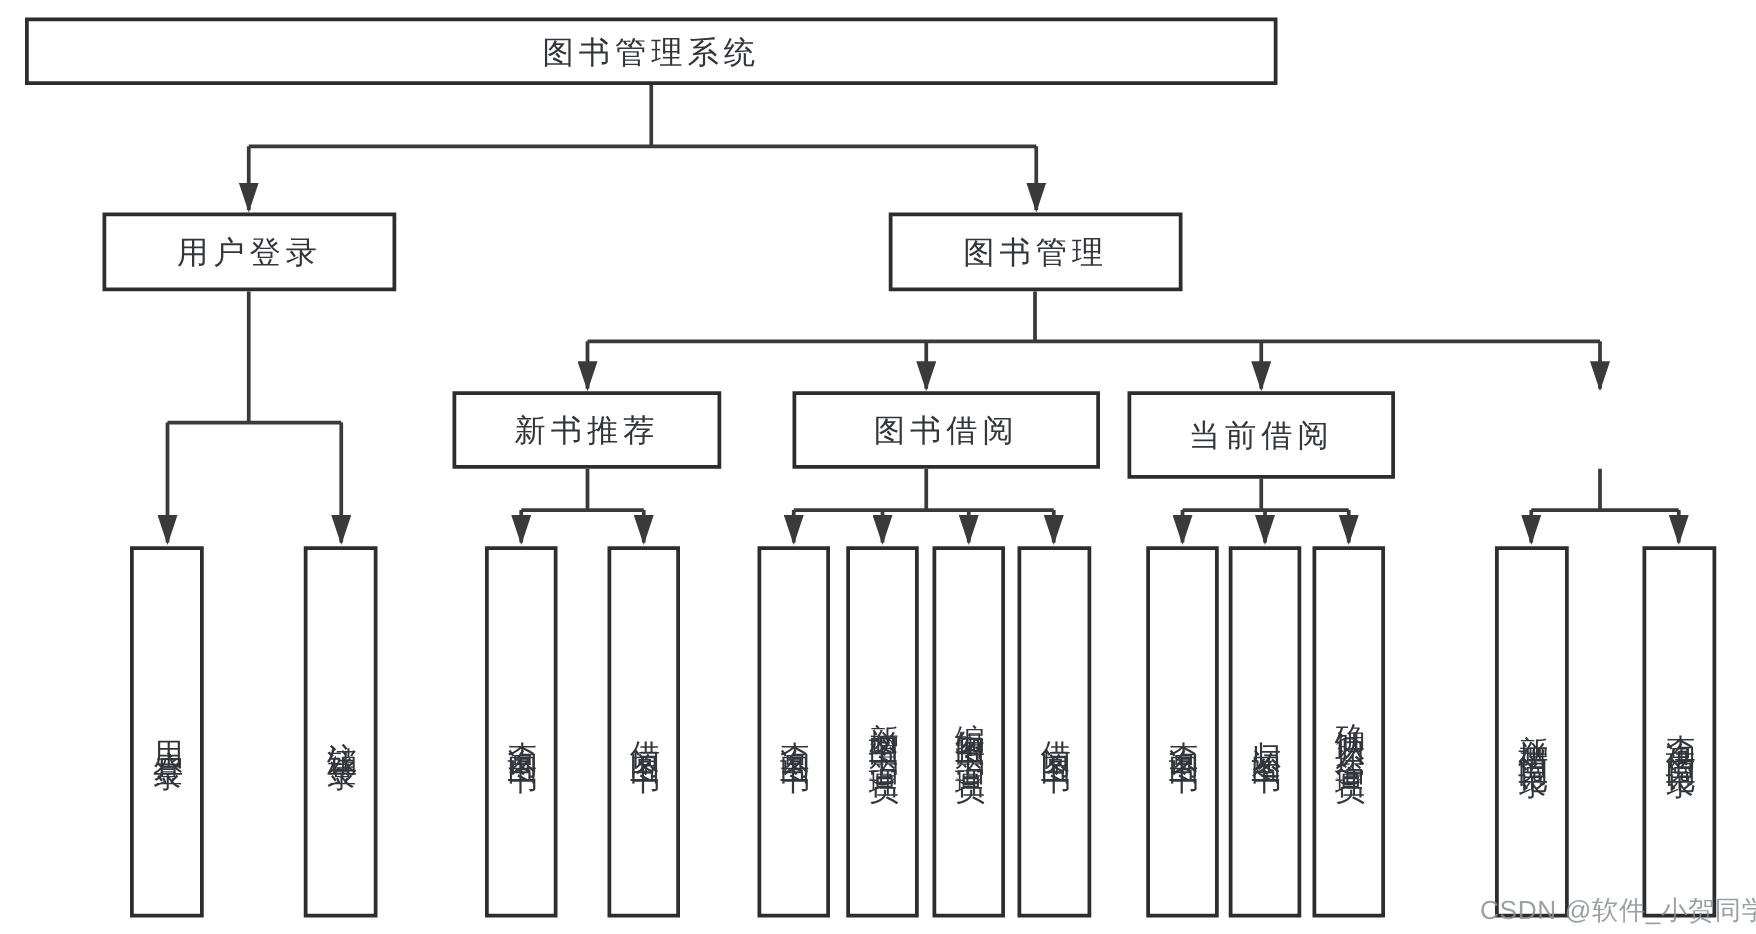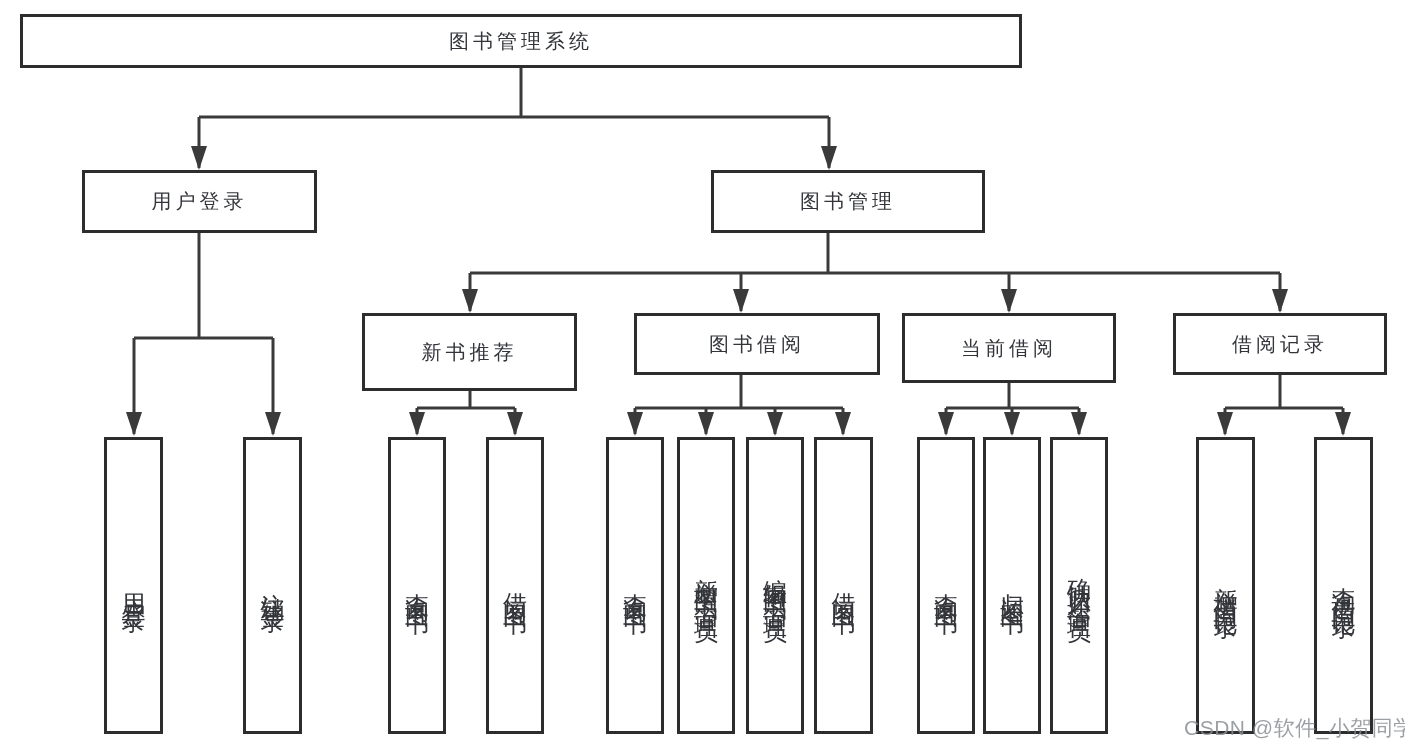--- a/index.html
+++ b/index.html
@@ -38,21 +38,21 @@
     box-sizing:border-box;
     border:3px solid var(--box-border);
     background:#fff;
     display:flex;
     align-items:center;
     justify-content:center;
     color:var(--text);
     text-align:center;
   }
   .node.h{
-    font-size:20px;
+    font-size:25px;
     letter-spacing:4px;
   }
   .node.v{
     writing-mode:vertical-rl;
     text-orientation:mixed;
     font-size:24px;
     letter-spacing:6px;
     line-height:1;
   }
   .node .lbl{white-space:nowrap;}
@@ -121,35 +121,32 @@
     <line x1="1343" y1="408" x2="1343" y2="434" marker-end="url(#ah)"></line>
   </svg>
 
   <div class="node h" style="left:20px;top:14px;width:1002px;height:54px">
     <span class="lbl">图书管理系统</span>
   </div>
 
   <div class="node h" style="left:82px;top:170px;width:235px;height:63px">
     <span class="lbl">用户登录</span>
   </div>
-  <div class="node h" style="left:711px;top:170px;width:274px;height:63px">
+  <div class="node h" style="left:711px;top:170px;width:235px;height:63px">
     <span class="lbl">图书管理</span>
   </div>
 
-  <div class="node h" style="left:362px;top:313px;width:215px;height:78px">
+  <div class="node h" style="left:362px;top:313px;width:215px;height:62px">
     <span class="lbl">新书推荐</span>
   </div>
   <div class="node h" style="left:634px;top:313px;width:246px;height:62px">
     <span class="lbl">图书借阅</span>
   </div>
   <div class="node h" style="left:902px;top:313px;width:214px;height:70px">
     <span class="lbl">当前借阅</span>
-  </div>
-  <div class="node h" style="left:1173px;top:313px;width:214px;height:62px">
-    <span class="lbl">借阅记录</span>
   </div>
 
   <div class="node v" style="left:104px;top:437px;width:59px;height:297px">
     <span class="lbl">用户登录</span>
   </div>
   <div class="node v" style="left:243px;top:437px;width:59px;height:297px">
     <span class="lbl">注销登录</span>
   </div>
 
   <div class="node v" style="left:388px;top:437px;width:58px;height:297px">

